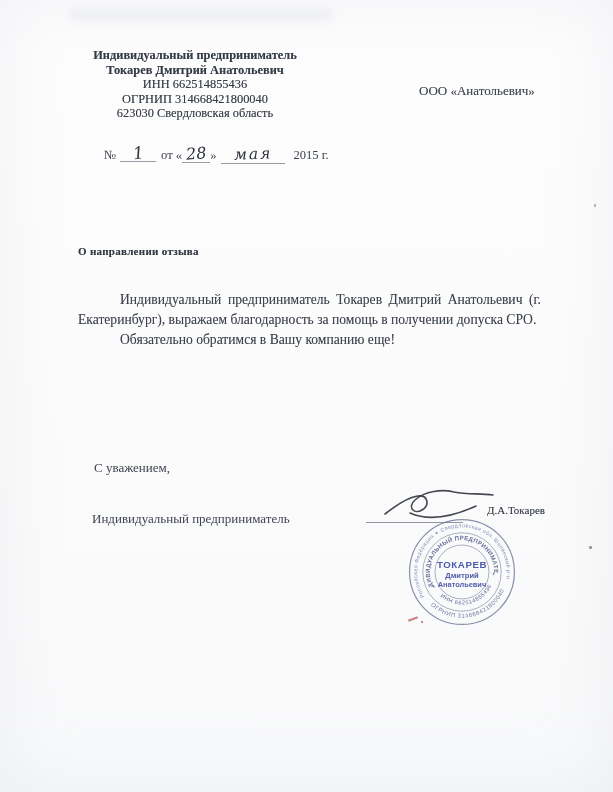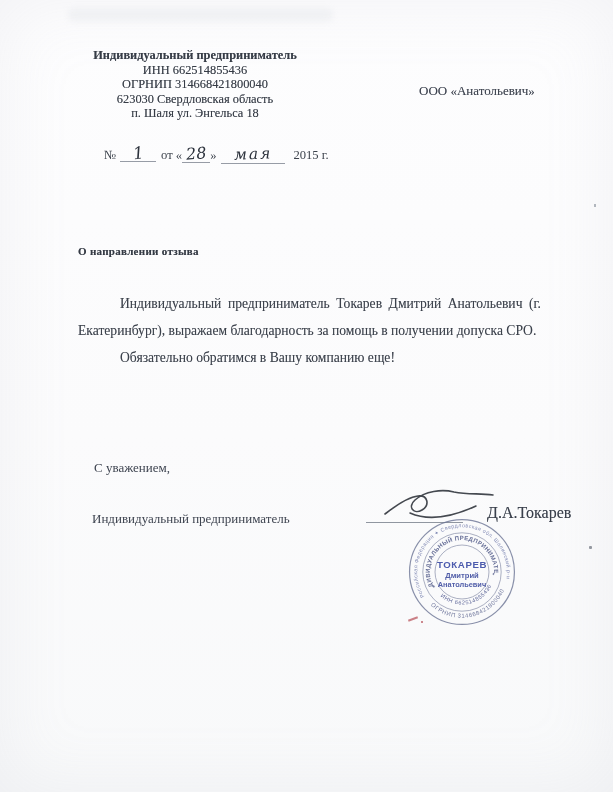--- a/index.html
+++ b/index.html
@@ -29,49 +29,49 @@
   .w1{width:36px;margin:0 5px 0 4px;}
   .w2{width:28px;}
   .w3{width:64px;margin:0 8px 0 5px;}
   .hand{display:inline-block;font-family:"DejaVu Serif",serif;font-style:italic;color:#2c323c;position:relative;}
   .hand-number{font-size:17px;top:-3px;transform:rotate(-7deg);}
   .hand-day{font-size:16px;top:-3px;transform:rotate(-5deg);}
   .hand-month{font-size:15.5px;top:-3px;letter-spacing:2px;transform:rotate(-2deg);}
   
   .subject{left:78px;top:245px;font-size:11px;font-weight:700;letter-spacing:.3px;color:#343a44;text-shadow:0 0 .4px rgba(52,58,68,.5);}
   
-  .body{left:78px;top:290px;width:463px;font-size:13.6px;line-height:27px;color:#3c424c;text-shadow:0 0 .4px rgba(60,66,78,.35);}
+  .body{left:78px;top:290px;width:463px;font-size:13.6px;line-height:20px;color:#3c424c;text-shadow:0 0 .4px rgba(60,66,78,.35);}
   .body p{margin:0;text-indent:42px;}
   .body .p1{text-align:justify;}
   
   .regards{left:94px;top:460px;font-size:13px;color:#3e4450;}
   .signoff{left:92px;top:511px;font-size:13px;color:#3e4450;}
-  .signer{left:487px;top:504px;font-size:16px;color:#3a404c;text-shadow:0 0 .4px rgba(58,64,76,.4);}
+  .signer{left:487px;top:504px;font-size:11px;color:#3a404c;text-shadow:0 0 .4px rgba(58,64,76,.4);}
   
   .sig-rule{left:366px;top:522px;width:97px;border-top:1px solid #9096a0;z-index:1;}
   .stamp{left:406px;top:516px;width:112px;height:112px;z-index:2;opacity:.93;filter:blur(.2px);}
   .signature{left:380px;top:484px;width:120px;height:45px;z-index:3;}
   .red-mark{left:408px;top:618px;width:10px;height:2px;background:#b9575f;transform:rotate(-20deg);opacity:.75;z-index:1;}
   .red-dot{left:421px;top:621px;width:2px;height:2px;background:#b9575f;opacity:.7;z-index:1;}
 </style>
 </head>
 <body>
 
 <div class="page">
 
   <div class="abs smudge"></div>
   <div class="abs speck1"></div>
   <div class="abs speck2"></div>
 
   <div class="abs sender">
     <div class="b">Индивидуальный предприниматель</div>
+    <div class="b">Токарев Дмитрий Анатольевич</div>
     <div>ИНН 662514855436</div>
     <div>ОГРНИП 314668421800040</div>
     <div>623030 Свердловская область</div>
-    <div>п. Шаля ул. Энгельса 18</div>
   </div>
 
   <div class="abs recipient">ООО «Анатольевич»</div>
 
   <div class="abs ref">
     <span>№</span><span class="blank w1"><span class="hand hand-number">1</span></span><span>от «</span><span class="blank w2"><span class="hand hand-day">28</span></span><span>»</span><span class="blank w3"><span class="hand hand-month">мая</span></span><span>2015 г.</span>
   </div>
 
   <div class="abs subject">О направлении отзыва</div>
 

